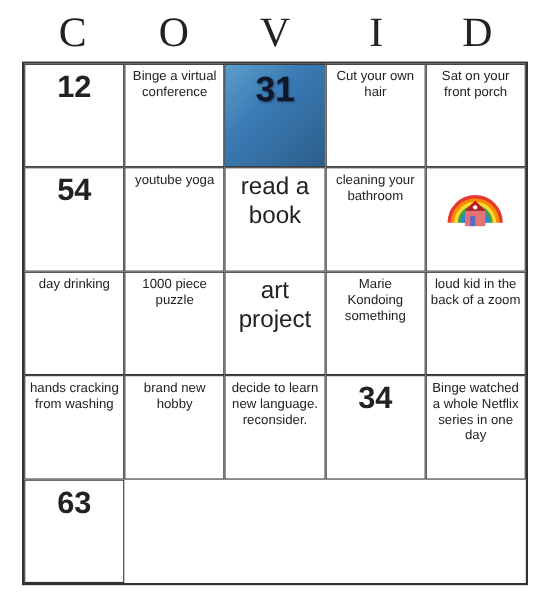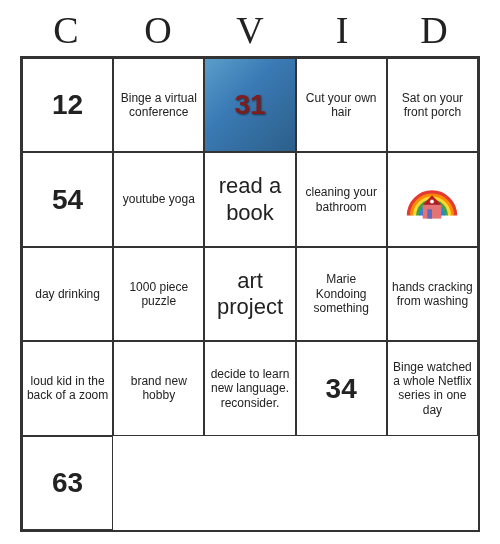--- a/index.html
+++ b/index.html
@@ -32,21 +32,21 @@
       display: grid;
       grid-template-columns: repeat(5, 1fr);
       grid-template-rows: repeat(5, 1fr);
       width: 460px;
       height: 476px;
       border: 2px solid #333;
     }
     .cell {
       border: 1px solid #333;
       display: flex;
-      align-items: center;
+      align-items: flex-start;
       justify-content: center;
       text-align: center;
       padding: 3px;
       font-size: 12px;
       color: #222;
       line-height: 1.2;
       background: #fff;
       position: relative;
       overflow: hidden;
     }
@@ -54,22 +54,22 @@
       font-size: 28px;
       font-weight: bold;
     }
     .cell.bold-text {
       font-size: 22px;
       font-weight: normal;
       line-height: 1.2;
     }
     .cell-image-31 {
       background: #6baed6;
-      color: #7f1d1d;
-      font-size: 28px;
+      color: #0f172a;
+      font-size: 32px;
       font-weight: bold;
       position: relative;
     }
     .cell-image-31::before {
       content: '';
       position: absolute;
       inset: 0;
       background: linear-gradient(135deg, #5b9ec9 0%, #3a7ab5 40%, #2c5f8a 100%);
     }
     .cell-image-31 span {
@@ -153,24 +153,24 @@
     <span>1000 piece puzzle</span>
   </div>
 
   <div class="cell bold-text">
     <span>art project</span>
   </div>
   <div class="cell">
     <span>Marie Kondoing something</span>
   </div>
   <div class="cell">
-    <span>hands cracking from washing</span>
+    <span>loud kid in the back of a zoom</span>
   </div>
   <div class="cell">
-    <span>loud kid in the back of a zoom</span>
+    <span>hands cracking from washing</span>
   </div>
   <div class="cell">
     <span>brand new hobby</span>
   </div>
 
   <div class="cell">
     <span>decide to learn new language. reconsider.</span>
   </div>
   <div class="cell large-num">
     <span>34</span>

